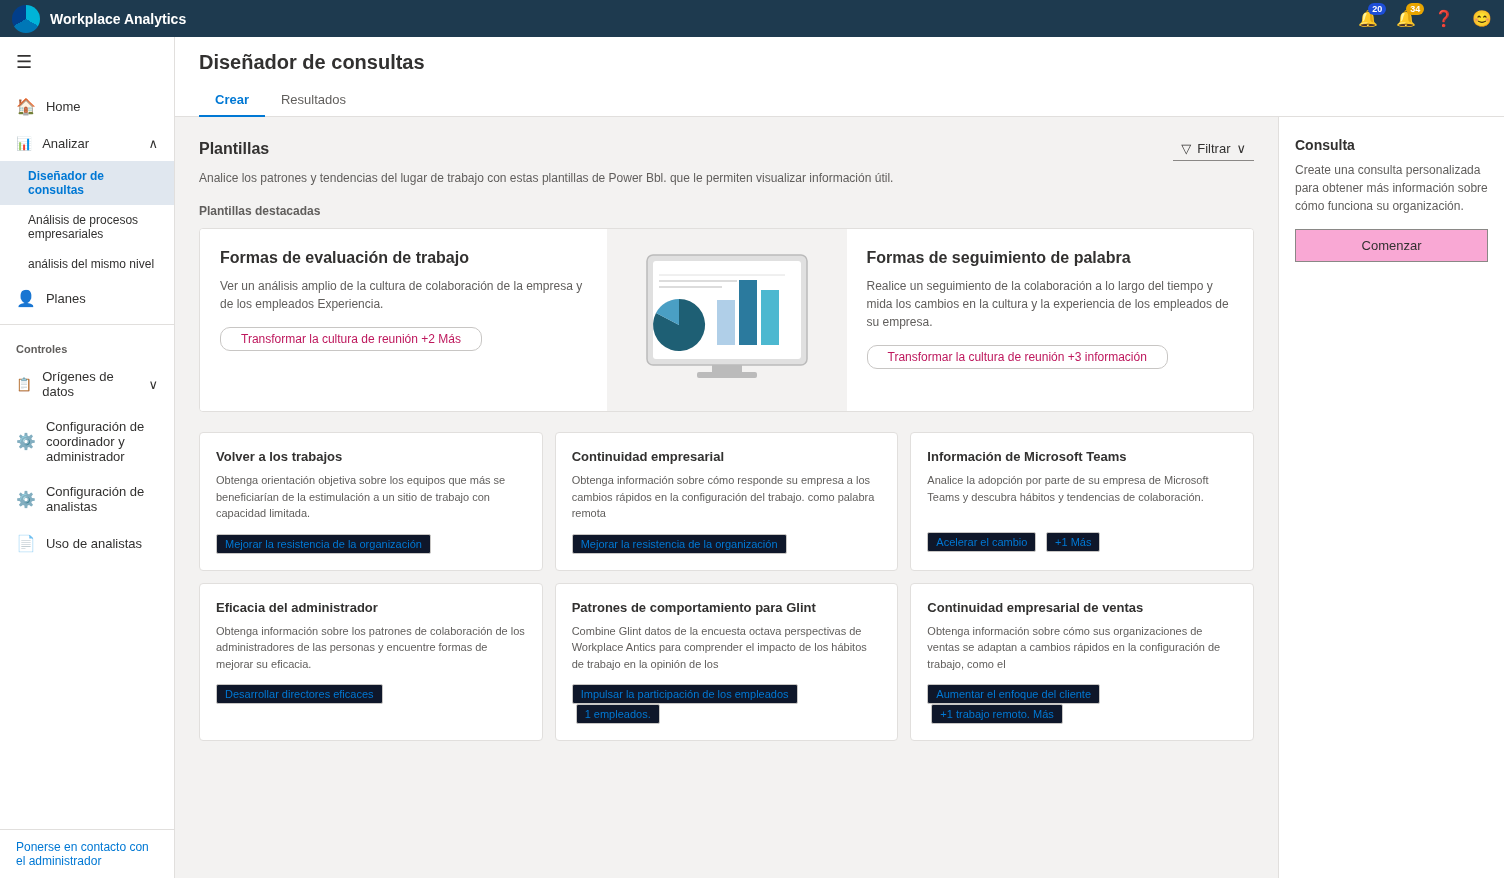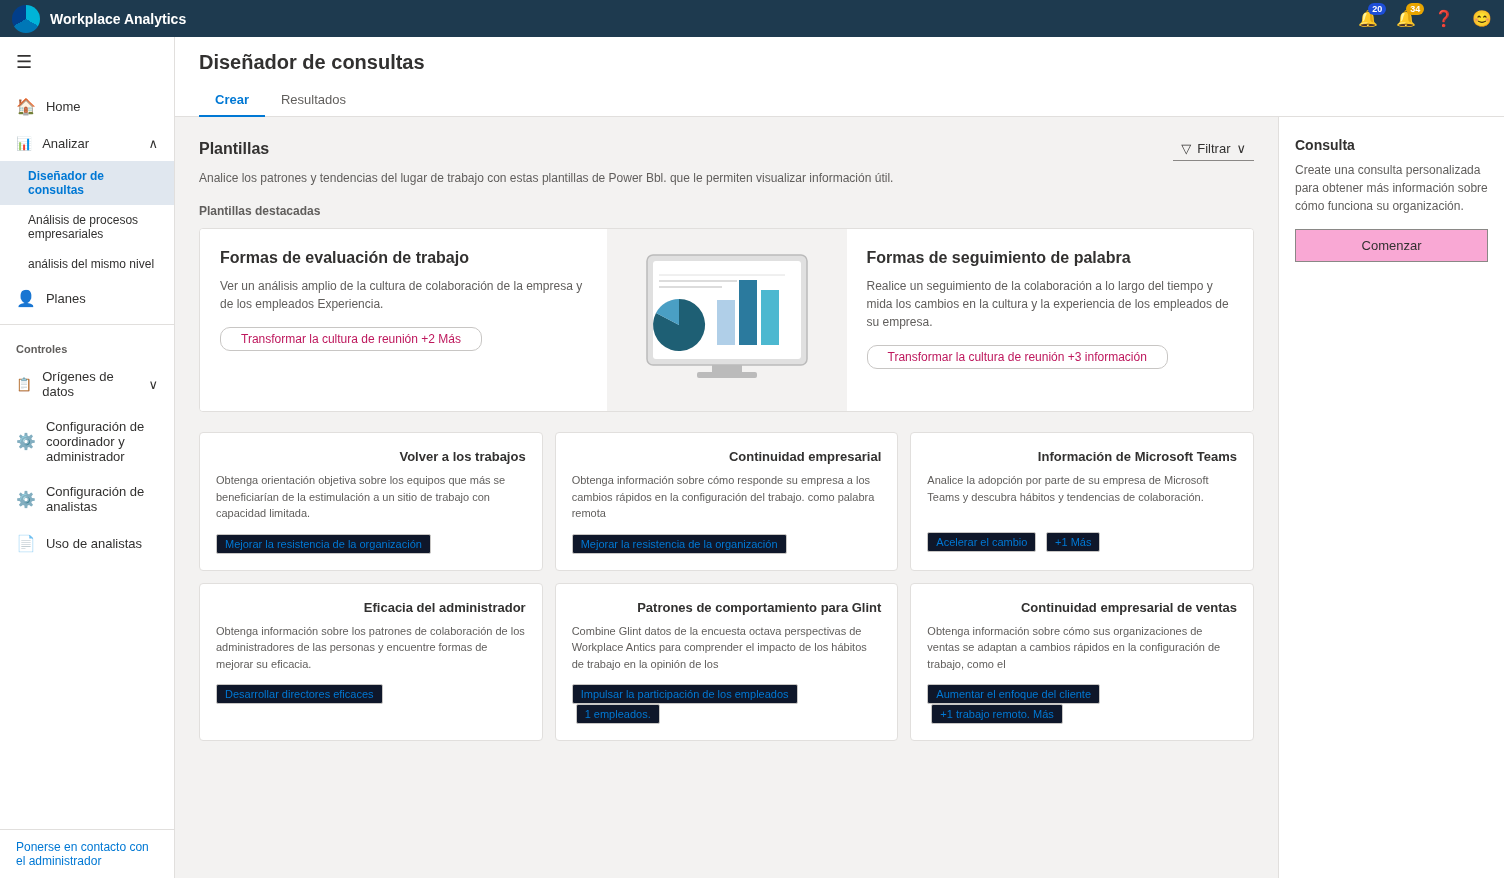--- a/index.html
+++ b/index.html
@@ -287,21 +287,20 @@
       border: 1px solid #e1dfdd;
       border-radius: 4px;
       padding: 16px;
       cursor: pointer;
     }
     .template-card-title {
       font-size: 13px;
       font-weight: 600;
       color: #323130;
       margin-bottom: 8px;
-      text-align: right;
     }
     .template-card-desc {
       font-size: 11px;
       color: #605e5c;
       line-height: 1.5;
       margin-bottom: 12px;
       min-height: 48px;
     }
     .template-card-tag {
       display: inline-block;

